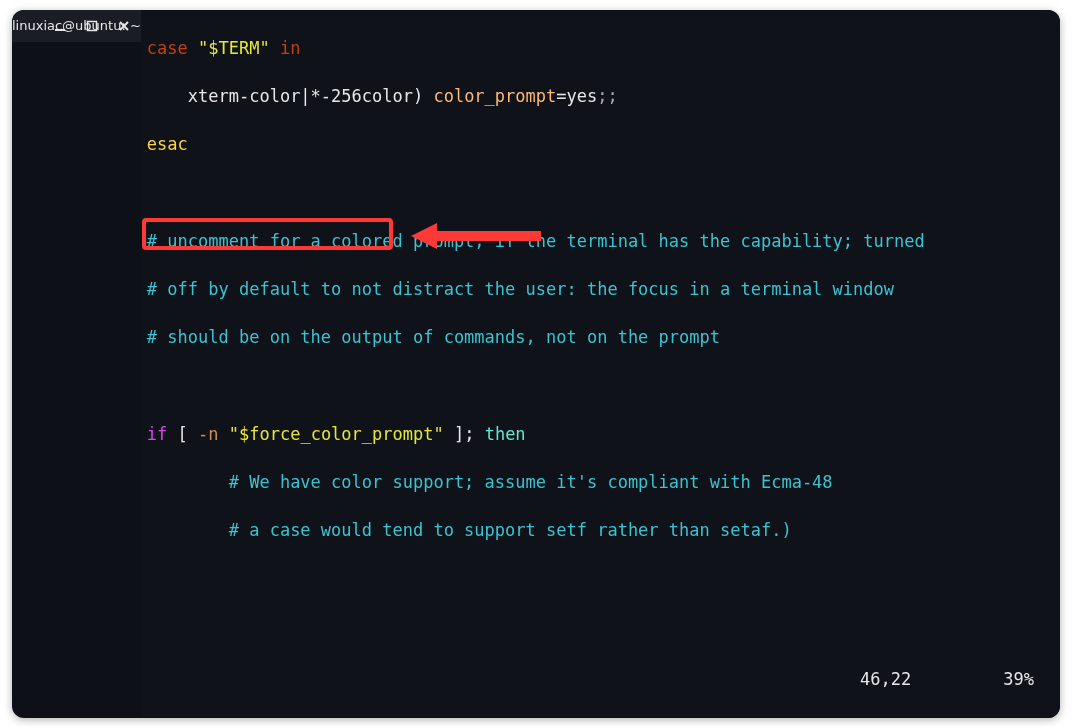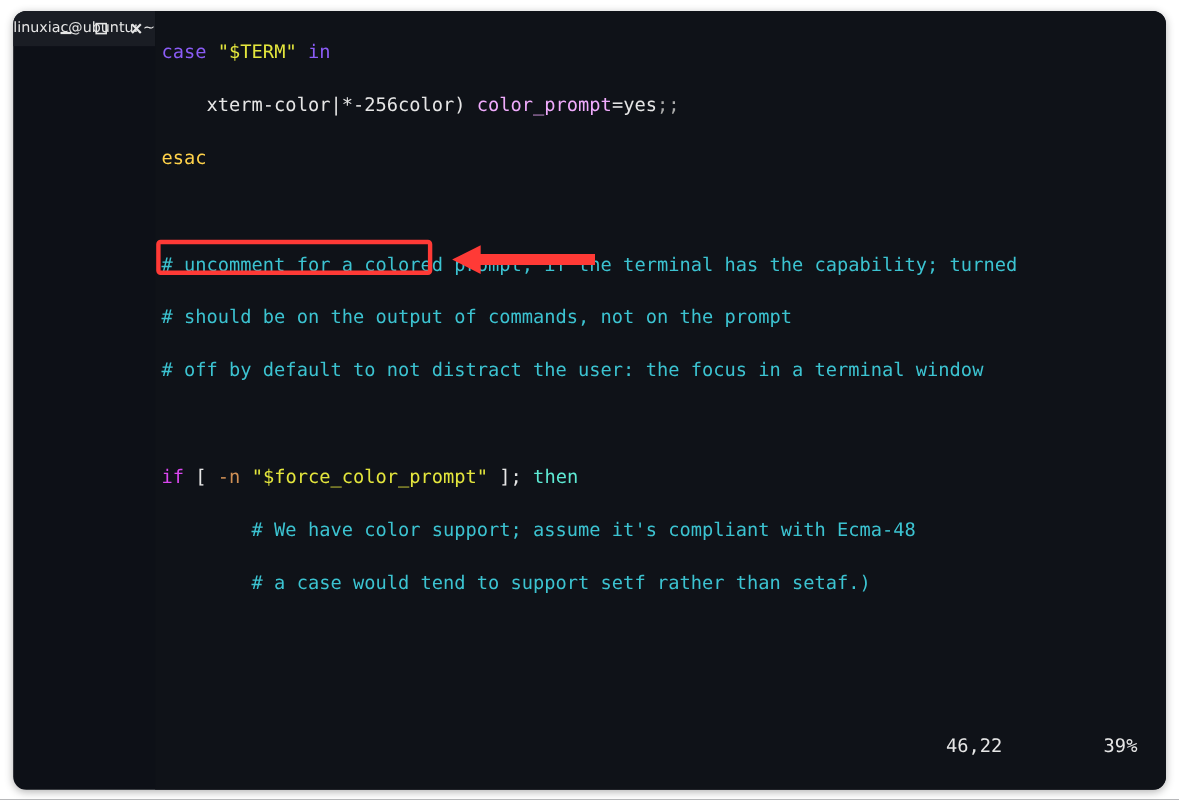--- a/index.html
+++ b/index.html
@@ -59,23 +59,23 @@
     padding: 2px 6px 2px 6px;
     background: #0f1218;
     color: #e6e6e6;
     font-size: 17px;
     line-height: 1.42;
     position: relative;
     overflow: hidden;
     white-space: pre;
   }
   .line { white-space: pre; }
-  .kw-case { color: #8b5cf6; }
+  .kw-case { color: #c2410c; }
   .str { color: #e4e63d; }
-  .varname { color: #f0abfc; }
+  .varname { color: #fdba74; }
   .val-yes { color: #d19055; }
   .comment { color: #3cc3d1; }
   .kw-if { color: #d946ef; }
   .kw-then { color: #5eead4; }
   .kw-esac { color: #ffd24a; }
   .num { color: #e56; }
   .amp { color: #aaa; }
   .semi { color: #aaa; }
   .highlight-box {
     position: absolute;
@@ -124,22 +124,22 @@
       </span>
     </div>
   </div>
 
   <div class="terminal-body">
 <div class="line"><span class="kw-case">case</span><span class="str"> "$TERM" </span><span class="kw-case">in</span></div>
 <div class="line"><span>    xterm-color|*-256color) </span><span class="varname">color_prompt</span><span>=yes</span><span class="semi">;;</span></div>
 <div class="line"><span class="kw-esac">esac</span></div>
 <div class="line">&nbsp;</div>
 <div class="line"><span class="comment"># uncomment for a colored prompt, if the terminal has the capability; turned</span></div>
+<div class="line"><span class="comment"># off by default to not distract the user: the focus in a terminal window</span></div>
 <div class="line"><span class="comment"># should be on the output of commands, not on the prompt</span></div>
-<div class="line"><span class="comment"># off by default to not distract the user: the focus in a terminal window</span></div>
 <div class="line">&nbsp;</div>
 <div class="line"><span class="kw-if">if</span><span> [ </span><span class="val-yes">-n</span><span class="str"> "$force_color_prompt" </span><span>];</span><span class="kw-then"> then</span></div>
 <div class="line"><span class="comment">        # We have color support; assume it's compliant with Ecma-48</span></div>
 <div class="line"><span class="comment">        # a case would tend to support setf rather than setaf.)</span></div>
 
 
 
 
 
 

